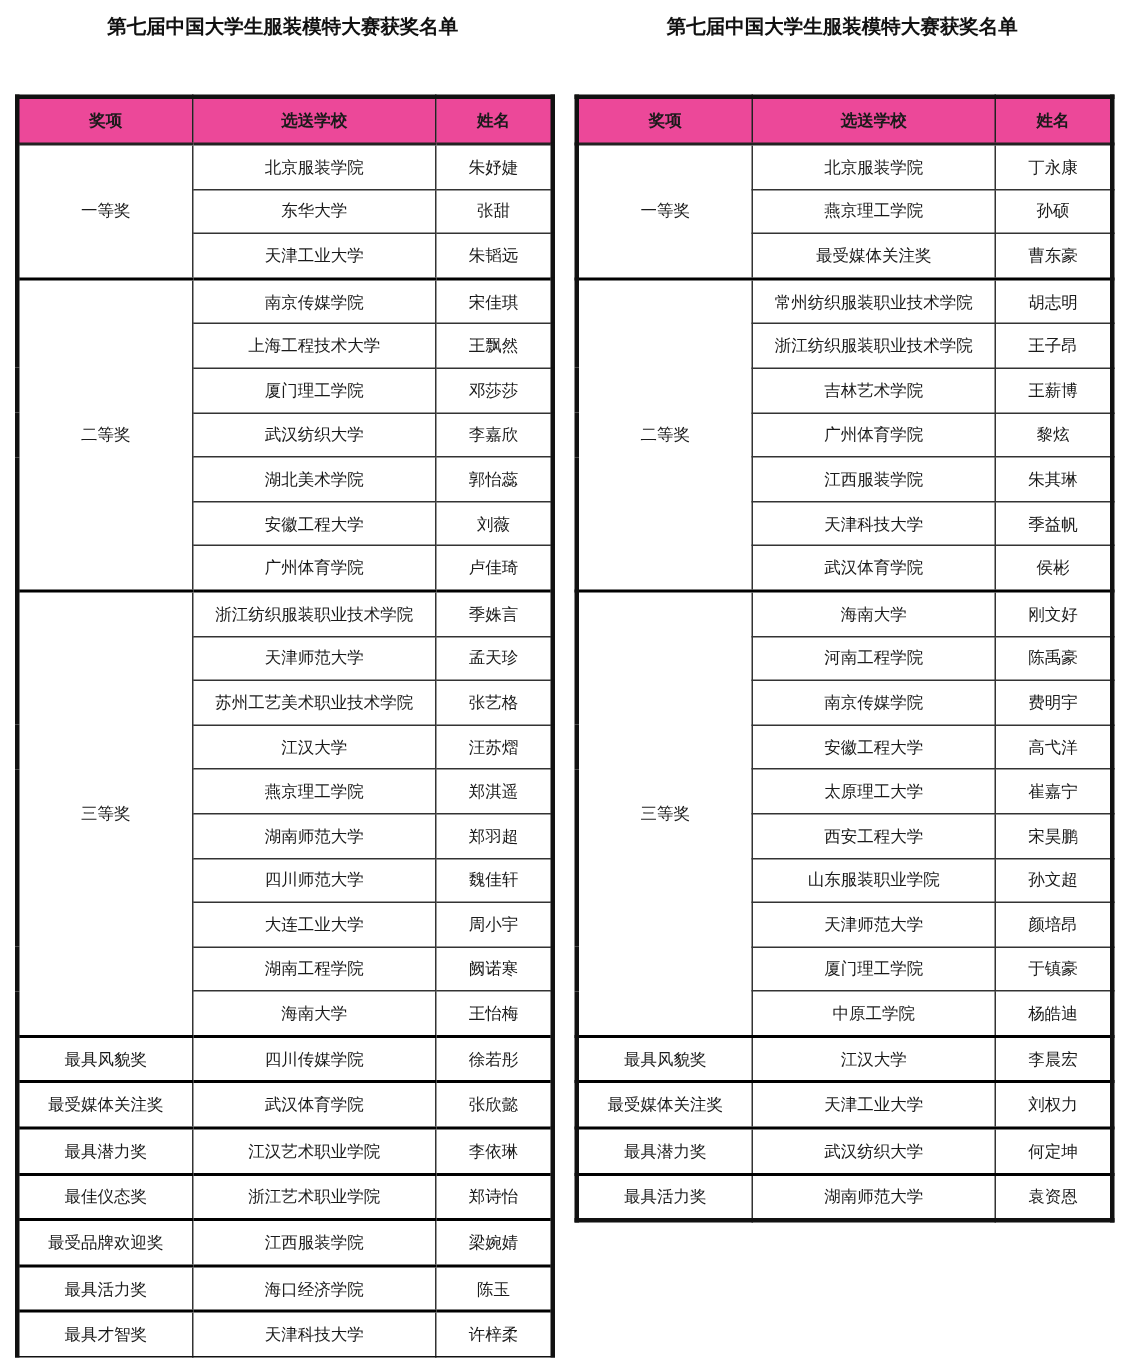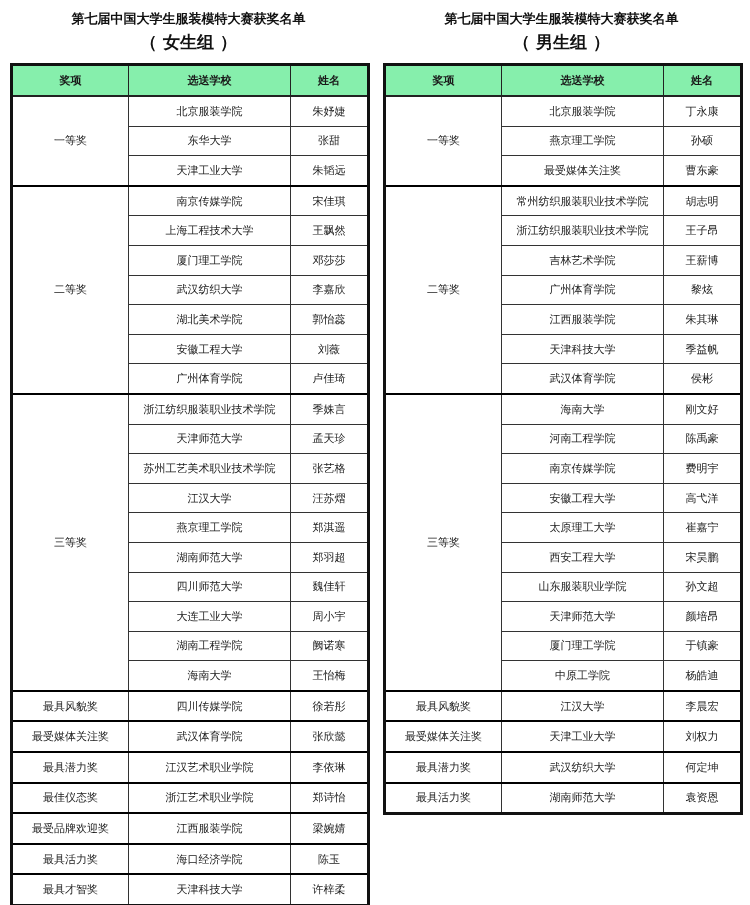--- a/index.html
+++ b/index.html
@@ -46,21 +46,21 @@
       left: 0;
       width: 357px;
       border-collapse: collapse;
       table-layout: fixed;
       border: 3px solid #111;
     }
     table.award col.c1 { width: 117px; }
     table.award col.c2 { width: 162px; }
     table.award col.c3 { width: 78px; }
     table.award th {
-      background: #86efac;
+      background: #ec4899;
       font-size: 11px;
       font-weight: bold;
       height: 29px;
       border: 1px solid #222;
       border-bottom: 2px solid #222;
       text-align: center;
       padding: 0;
     }
     table.award td {
       font-size: 11px;
@@ -75,21 +75,20 @@
     }
     table.award td.cat {
       vertical-align: middle;
     }
   </style>
 </head>
 <body>
 
 <div class="panel left">
   <div class="title">第七届中国大学生服装模特大赛获奖名单</div>
-  <div class="subtitle">（ 女生组 ）</div>
   <table class="award" id="women-table">
     <colgroup>
         <col class="c1">
         <col class="c2">
         <col class="c3">
       </colgroup>
     <thead>
       <tr>
         <th>奖项</th>
         <th>选送学校</th>
@@ -214,21 +213,20 @@
           <td class="cat" rowspan="1">最具才智奖</td>
           <td>天津科技大学</td>
           <td>许梓柔</td>
         </tr>
       </tbody>
   </table>
 </div>
 
 <div class="panel right">
   <div class="title">第七届中国大学生服装模特大赛获奖名单</div>
-  <div class="subtitle">（ 男生组 ）</div>
   <table class="award" id="men-table">
     <colgroup>
         <col class="c1">
         <col class="c2">
         <col class="c3">
       </colgroup>
     <thead>
       <tr>
         <th>奖项</th>
         <th>选送学校</th>

